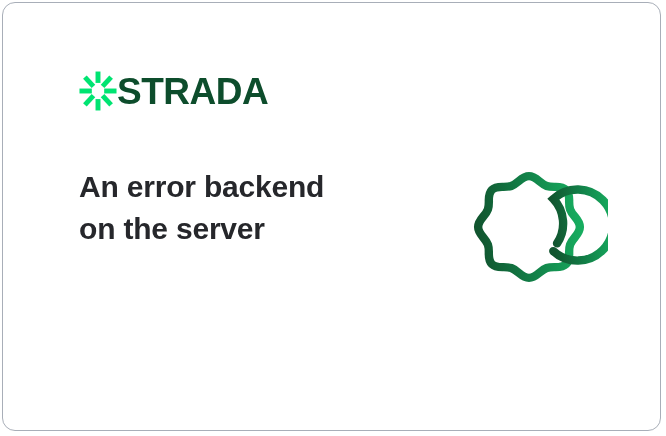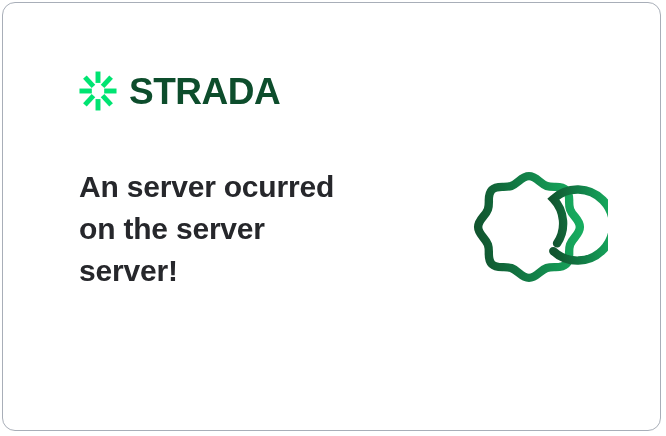--- a/index.html
+++ b/index.html
@@ -26,21 +26,20 @@
     box-sizing: border-box;
   }
 
   
   #brand-lockup {
     position: absolute;
     left: 76px;
     top: 68px;
     display: flex;
     align-items: center;
-    gap: 12px;
   }
   #brand-mark {
     width: 38px;
     height: 40px;
     display: block;
   }
   #brand-wordmark {
     font-size: 37px;
     font-weight: bold;
     color: #0d4d2c;
@@ -98,23 +97,22 @@
           <line x1="6.2" y1="35.6" x2="15.2" y2="25.8"></line>
           <line x1="24.8" y1="25.8" x2="33.8" y2="35.6"></line>
         </g>
       </svg>
     </span>
     <span id="brand-wordmark">STRADA</span>
   </div>
 
   
   <div id="error-message">
-    <span class="msg-line">An server ocurred</span>
+    <span class="msg-line">An error backend</span>
     <span class="msg-line">on the server</span>
-    <span class="msg-line">server!</span>
   </div>
 
   
   <span>
     <svg id="gear-illustration" viewBox="0 0 160 160" xmlns="http://www.w3.org/2000/svg" aria-hidden="true">
       <defs>
         <linearGradient id="gearGradient" x1="0" y1="0.55" x2="1" y2="0.45">
           <stop offset="0%" stop-color="#11552f"></stop>
           <stop offset="50%" stop-color="#128048"></stop>
           <stop offset="100%" stop-color="#17ac5f"></stop>

